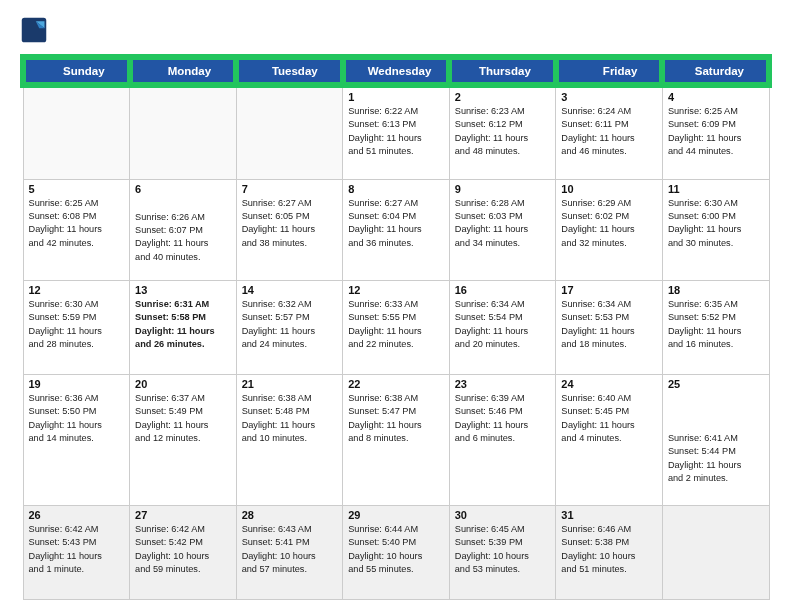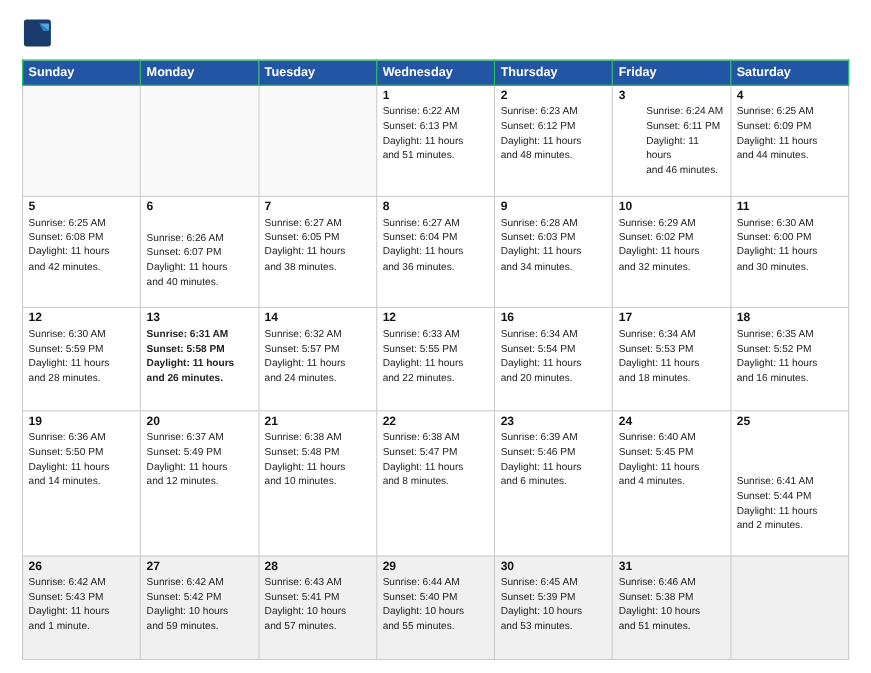--- a/index.html
+++ b/index.html
@@ -56,23 +56,23 @@
       border: 1px solid #ccc;
       border-collapse: collapse;
       width: 100%;
       table-layout: fixed;
     }
     .calendar th {
       background: #2255a4;
       color: #fff;
       font-size: 11.5px;
       font-weight: bold;
-      text-align: left;
-      padding: 5px 5px;
-      border: 1px solid #22c55e;
+      text-align: right;
+      padding: 5px 22px;
+      border: 6px solid #22c55e;
     }
     .calendar td {
       border: 1px solid #ccc;
       vertical-align: top;
       padding: 3px 5px;
       font-size: 9.8px;
       color: #222;
       width: calc(100% / 7);
       height: 82px;
     }
@@ -143,21 +143,21 @@
           </td>
           <td>
             <span class="day-num">2</span>
             <div class="day-info" style="white-space: pre-line;">Sunrise: 6:23 AM
 Sunset: 6:12 PM
 Daylight: 11 hours
 and 48 minutes.</div>
           </td>
           <td>
             <span class="day-num">3</span>
-            <div class="day-info" style="white-space: pre-line; margin-left: 25px;">Sunrise: 6:24 AM
+            <div class="day-info" style="white-space: pre-line;">Sunrise: 6:24 AM
 Sunset: 6:11 PM
 Daylight: 11 hours
 and 46 minutes.</div>
           </td>
           <td>
             <span class="day-num">4</span>
             <div class="day-info" style="white-space: pre-line;">Sunrise: 6:25 AM
 Sunset: 6:09 PM
 Daylight: 11 hours
 and 44 minutes.</div>

